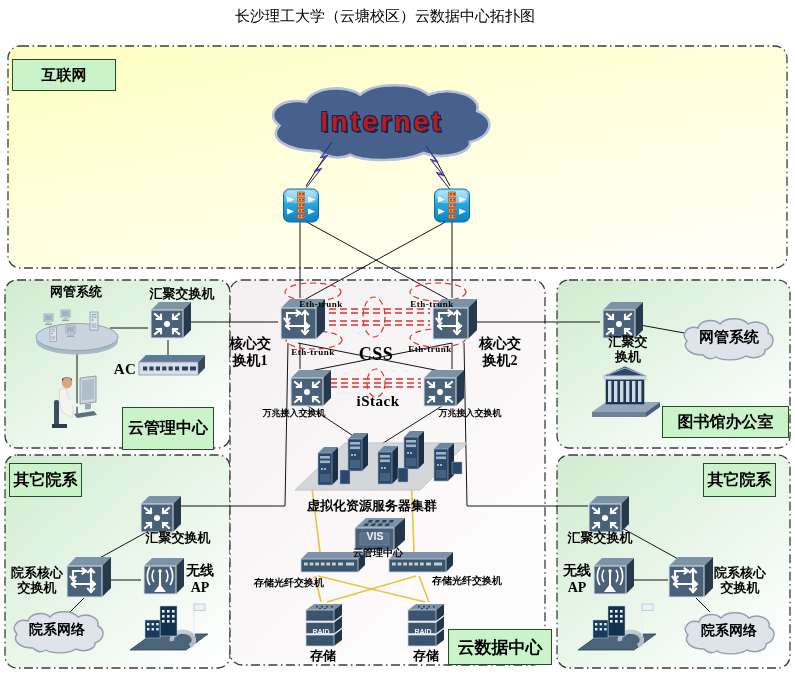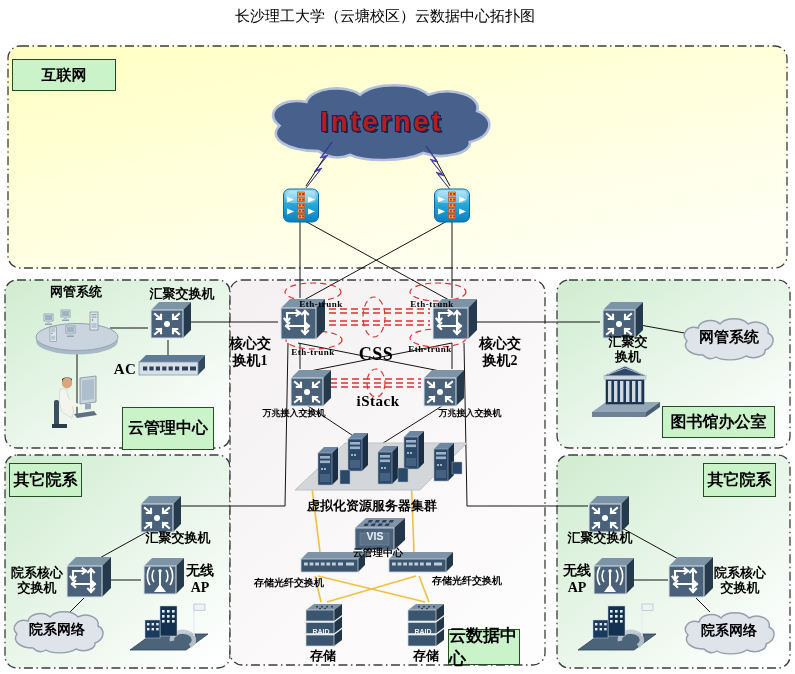--- a/index.html
+++ b/index.html
@@ -489,28 +489,28 @@
 <div class="lbl" style="left:470px;top:408px;font-size:9px">万兆接入交换机</div>
 <div class="lbl" style="left:372px;top:498px;font-size:13px">虚拟化资源服务器集群</div>
 <div class="lbl onbox" style="left:375px;top:530px;font-size:10.5px">VIS</div>
 <div class="lbl" style="left:378px;top:547px;font-size:10px">云管理中心</div>
 <div class="lbl" style="left:289px;top:577px;font-size:10px">存储光纤交换机</div>
 <div class="lbl" style="left:467px;top:575px;font-size:10px">存储光纤交换机</div>
 <div class="lbl onbox" style="left:321px;top:628px;font-size:7px">RAID</div>
 <div class="lbl onbox" style="left:423px;top:628px;font-size:7px">RAID</div>
 <div class="lbl" style="left:323px;top:648px;font-size:13px">存储</div>
 <div class="lbl" style="left:426px;top:648px;font-size:13px">存储</div>
-<div class="zbox" style="left:448px;top:629px;width:72px;height:36px;font-size:17px">
+<div class="zbox" style="left:448px;top:629px;width:104px;height:36px;font-size:17px">
       <span>云数据中心</span>
     </div>
 
 <div class="lbl" style="left:628px;top:334px;font-size:13px">汇聚交
 换机</div>
 <div class="lbl" style="left:729px;top:329px;font-size:15px">网管系统</div>
-<div class="zbox" style="left:662px;top:406px;width:113px;height:32px;font-size:16px">
+<div class="zbox" style="left:662px;top:406px;width:127px;height:32px;font-size:16px">
       <span>图书馆办公室</span>
     </div>
 
 <div class="zbox" style="left:9px;top:463px;width:73px;height:34px;font-size:16px">
       <span>其它院系</span>
     </div>
 <div class="lbl" style="left:178px;top:530px;font-size:13px">汇聚交换机</div>
 <div class="lbl" style="left:37px;top:565px;font-size:13px">院系核心
 交换机</div>
 <div class="lbl" style="left:200px;top:563px;font-size:14px">无线

